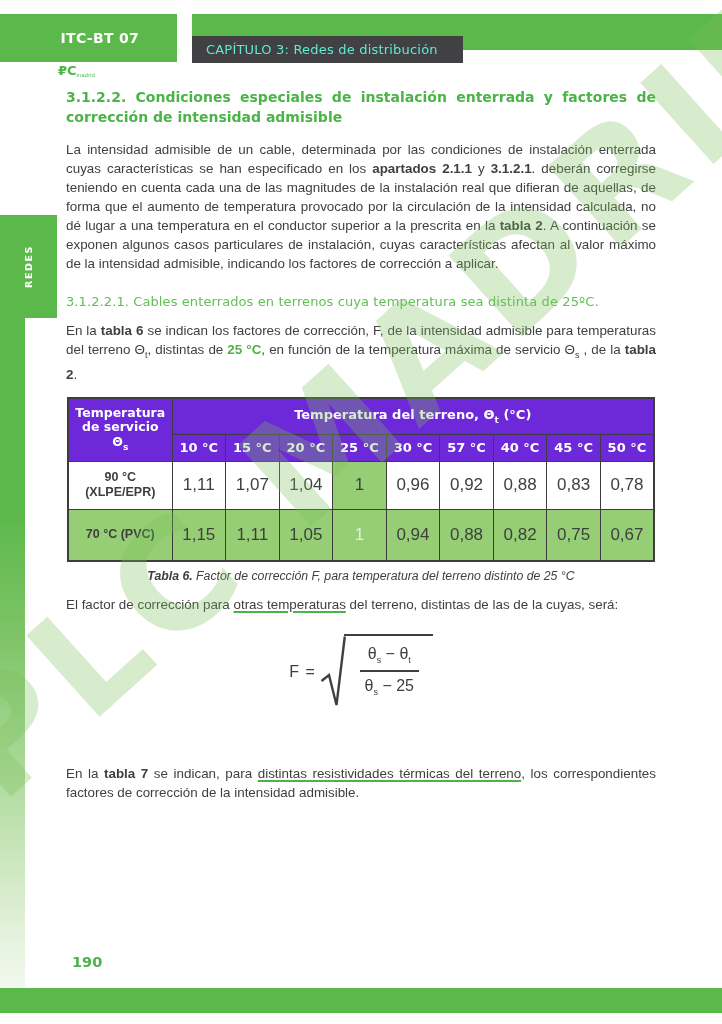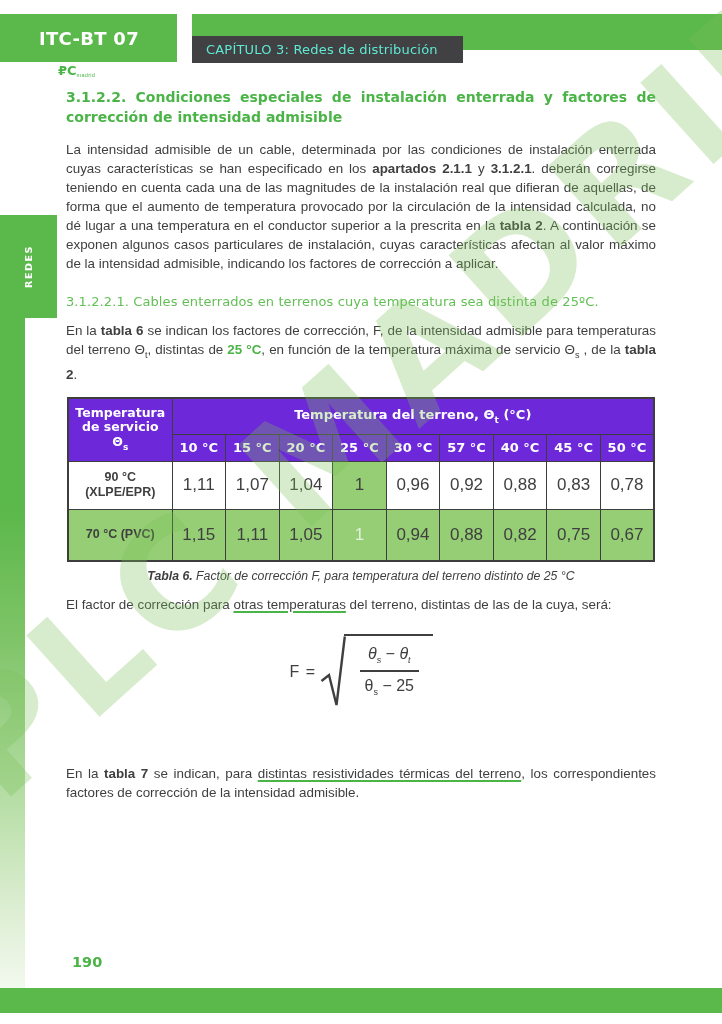--- a/index.html
+++ b/index.html
@@ -6,21 +6,21 @@
   html,body { background:#ffffff; }
   .page {
     position:relative; width:722px; height:1024px; margin:0 auto;
     background:#ffffff; overflow:hidden;
     font-family:"Liberation Sans", sans-serif; color:#3f3f3f;
   }
 
   
   .hdr-left   { position:absolute; left:0; top:14px; width:177px; height:48px;
                 background:#5bb84a; display:flex; align-items:center; justify-content:flex-end; }
-  .hdr-left span { font-family:"DejaVu Sans", sans-serif; font-weight:bold; font-size:18px;
+  .hdr-left span { font-family:"DejaVu Sans", sans-serif; font-weight:bold; font-size:14px;
                 color:#ffffff; margin-right:38px; letter-spacing:0.3px;margin-left:36px; }
   .hdr-bar    { position:absolute; left:192px; top:14px; width:530px; height:36px; background:#5bb84a; }
   .hdr-chap   { position:absolute; left:192px; top:36px; width:271px; height:27px;
                 background:#414042; display:flex; align-items:center; }
   .hdr-chap span { font-family:"DejaVu Sans", sans-serif; font-size:13px; color:#5eead4;
                 margin-left:14px; letter-spacing:0.2px; white-space:nowrap; }
 
   
   .logo { position:absolute; left:58px; top:61px; height:20px; color:#4bb447; }
   .logo .mark { font-family:"DejaVu Sans", sans-serif; font-weight:bold; font-size:13px; }
@@ -79,21 +79,21 @@
              font-size:12.3px; font-style:italic; color:#3f3f3f; }
 
   
   .formula { position:absolute; left:66px; top:634px; width:590px;
              display:flex; justify-content:center; align-items:center;
              font-size:16px; color:#3f3f3f; }
   .f-lhs { margin-right:4px; letter-spacing:1px; }
   .root  { display:flex; align-items:flex-start; }
   .root svg { display:block; }
   .root-body { border-top:2.2px solid #3f3f3f; margin-left:-2px; padding:0 8px 0 10px; }
-  .frac-num { border-bottom:2px solid #3f3f3f; margin:9px 6px 0 6px; padding:0 8px 5px 8px; text-align:center;font-style:italic; }
+  .frac-num { border-bottom:2px solid #3f3f3f; margin:9px 6px 0 6px; padding:0 8px 5px 8px; text-align:center; }
   .frac-den { text-align:center; padding:5px 0 2px 0; }
 
   
   .page-num { position:absolute; left:72px; top:954px; font-family:"DejaVu Sans", sans-serif;
               font-weight:bold; font-size:14.5px; color:#4bb447; }
   .foot-bar { position:absolute; left:0; top:988px; width:722px; height:25px; background:#5bb84a; }
 </style>
 </head>
 <body>
 
@@ -188,21 +188,21 @@
         <td class="lgreen val">0,82</td>
         <td class="lgreen val">0,75</td>
         <td class="lgreen val">0,67</td>
       </tr>
     </tbody>
       </table>
   </div>
 
   <div class="caption"><span class="bi">Tabla 6.</span><span> Factor de corrección F, para temperatura del terreno distinto de 25 °C</span></div>
 
-  <p class="blk para" style="top:595px;"><span>El factor de corrección para </span><span class="ug">otras temperaturas</span><span> del terreno, distintas de las de la cuya, será:</span></p>
+  <p class="blk para" style="top:595px;"><span>El factor de corrección para </span><span class="ug">otras temperaturas</span><span> del terreno, distintas de las de la cuyas, será:</span></p>
 
   <div class="formula">
     <span class="f-lhs">F =</span>
     <div class="root">
       <svg width="26" height="76" viewBox="0 0 26 76">
         <path d="M1.5 47 L9 41 L16.5 71 L24.8 2.5" fill="none" stroke="#3f3f3f" stroke-width="2.4"></path>
       </svg>
       <div class="root-body">
         <div class="frac-num"><span>θ</span><sub>s</sub><span> − </span><span>θ</span><sub>t</sub></div>
         <div class="frac-den"><span>θ</span><sub>s</sub><span> − 25</span></div>

